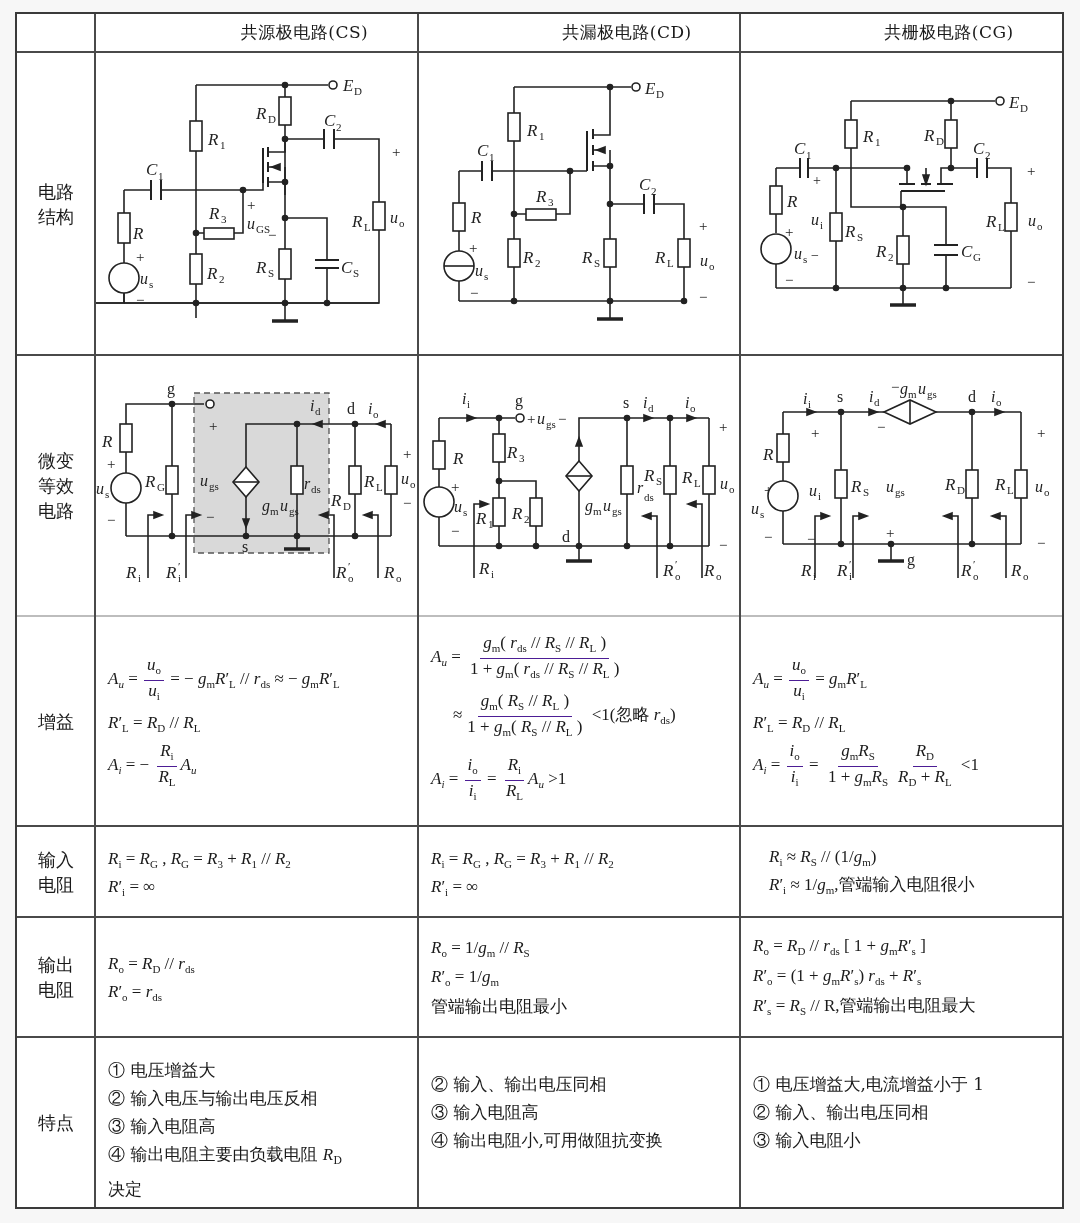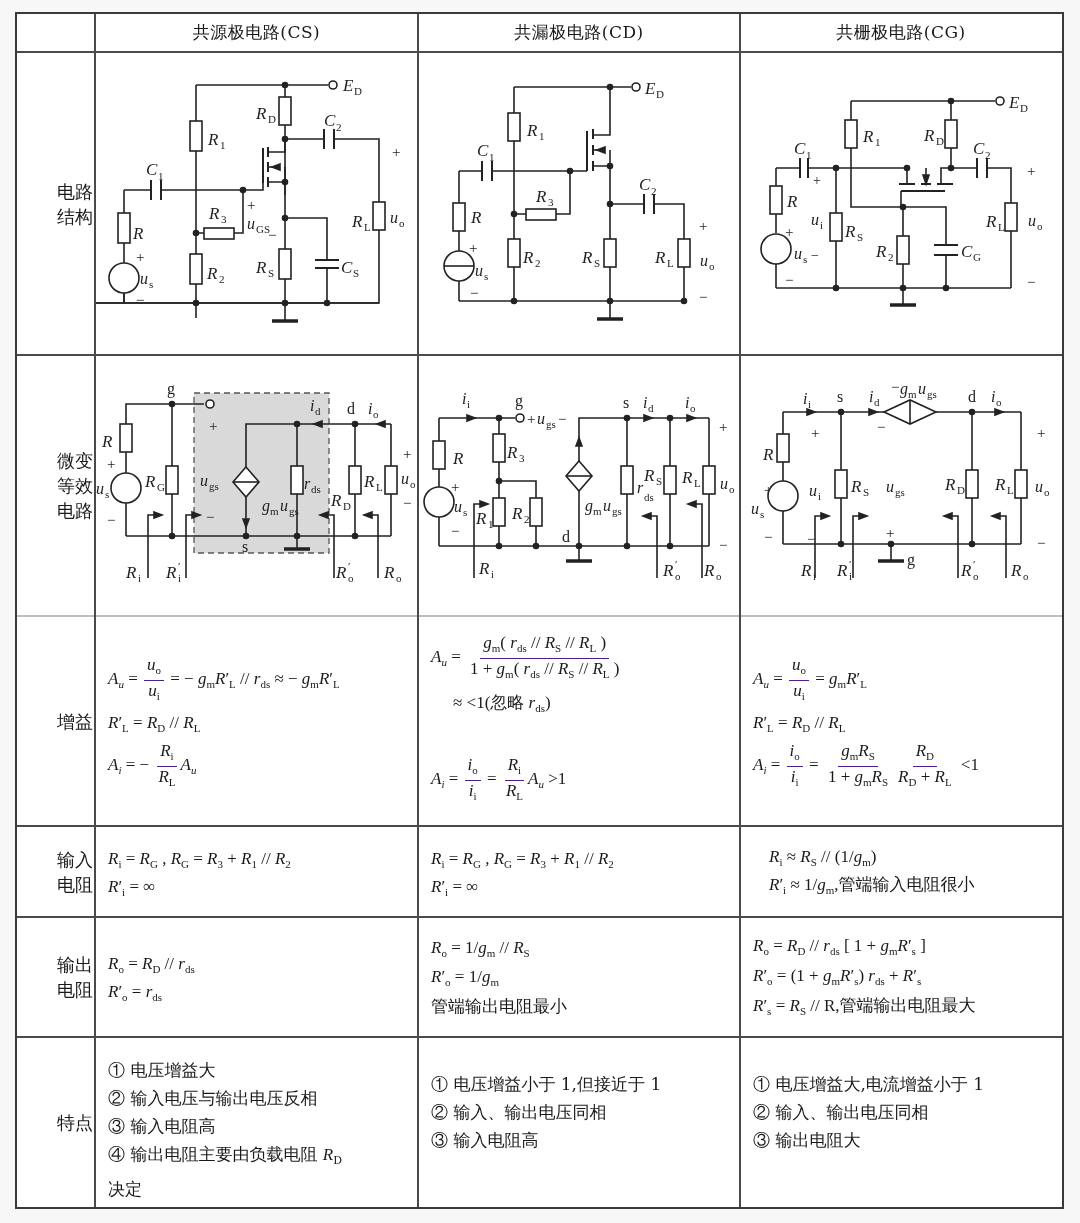--- a/index.html
+++ b/index.html
@@ -4,23 +4,23 @@
 <style>
   html, body { margin:0; padding:0; background:#f7f7f7; }
   body { width:1080px; height:1223px; position:relative; overflow:hidden;
          font-family:"DejaVu Serif","Liberation Serif",serif; color:#1a1a1a; }
   .sheet { position:absolute; left:15px; top:12px; width:1048px; height:1196px; background:#ffffff; }
   .hline { position:absolute; left:15px; width:1049px; height:2px; background:#4a4a4a; }
   .hline.light { background:#bdbdbd; height:2px; }
   .vline { position:absolute; top:12px; width:2px; height:1197px; background:#4a4a4a; }
   .outer { position:absolute; left:15px; top:12px; width:1045px; height:1193px; border:2px solid #3a3a3a; }
   .hdr { position:absolute; top:12px; height:40px; display:flex; align-items:center; justify-content:center;
-         font-size:17px; letter-spacing:0.5px; }
+         font-size:17px; letter-spacing:0.5px;padding-left:48px; }
   .rowlabel { position:absolute; left:17px; width:78px; display:flex; align-items:center; justify-content:center;
-              text-align:center; font-size:18px; line-height:25px;padding-left:19px; }
+              text-align:center; font-size:18px; line-height:25px; }
   .cell { position:absolute; }
   .cell svg { position:absolute; left:0; top:0; }
   .math { position:absolute; font-family:"Liberation Serif","DejaVu Serif",serif; font-size:17px; line-height:24px; white-space:nowrap; }
   .math i { font-style:italic; }
   .sub { font-size:11px; vertical-align:-4px; font-style:normal; }
   .frac { display:inline-flex; flex-direction:column; align-items:center; vertical-align:middle; margin:0 2px; }
   .frac .num { border-bottom:1px solid #4c1d95; padding:0 3px; line-height:20px; }
   .frac .den { padding:0 3px; line-height:20px; }
   .txtlines { position:absolute; font-size:17px; line-height:28px; }
   .txtlines div { white-space:nowrap; }
@@ -628,21 +628,24 @@
 </div>
 
 <div class="cell" style="left:419px;top:617px;width:320px;height:208px">
   <div class="math" style="left:12px;top:16px">
     <i>A</i><span class="sub"><i>u</i></span> = <span class="frac">
         <span class="num"><i>g</i><span class="sub">m</span>( <i>r</i><span class="sub">ds</span> // <i>R</i><span class="sub">S</span> // <i>R</i><span class="sub">L</span> )</span>
         <span class="den">1 + <i>g</i><span class="sub">m</span>( <i>r</i><span class="sub">ds</span> // <i>R</i><span class="sub">S</span> // <i>R</i><span class="sub">L</span> )</span>
       </span>
   </div>
   <div class="math" style="left:34px;top:74px">
-    ≈ &lt;1<span>(忽略 </span><i>r</i><span class="sub">ds</span><span>)</span>
+    ≈<span class="frac">
+        <span class="num"><i>g</i><span class="sub">m</span>( <i>R</i><span class="sub">S</span> // <i>R</i><span class="sub">L</span> )</span>
+        <span class="den">1 + <i>g</i><span class="sub">m</span>( <i>R</i><span class="sub">S</span> // <i>R</i><span class="sub">L</span> )</span>
+      </span> &lt;1<span>(忽略 </span><i>r</i><span class="sub">ds</span><span>)</span>
   </div>
   <div class="math" style="left:12px;top:138px">
     <i>A</i><span class="sub"><i>i</i></span> = <span class="frac">
         <span class="num"><i>i</i><span class="sub">o</span></span>
         <span class="den"><i>i</i><span class="sub">i</span></span>
       </span> = <span class="frac">
         <span class="num"><i>R</i><span class="sub">i</span></span>
         <span class="den"><i>R</i><span class="sub">L</span></span>
       </span><i>A</i><span class="sub"><i>u</i></span> &gt;1
   </div>
@@ -704,24 +707,24 @@
   <div class="txtlines" style="left:12px;top:18px">
     <div>① 电压增益大</div>
     <div>② 输入电压与输出电压反相</div>
     <div>③ 输入电阻高</div>
     <div><span>④ 输出电阻主要由负载电阻 </span><i style="font-family:'Liberation Serif',serif">R</i><span class="sub">D</span></div>
     <div>决定</div>
   </div>
 </div>
 <div class="cell" style="left:419px;top:1038px;width:320px;height:168px">
   <div class="txtlines" style="left:12px;top:32px">
-    <div>① 电压增益小于 1,但接近于 1</div>
     <div>② 输入、输出电压同相</div>
     <div>③ 输入电阻高</div>
+    <div>④ 输出电阻小,可用做阻抗变换</div>
   </div>
 </div>
 <div class="cell" style="left:741px;top:1038px;width:272px;height:168px">
   <div class="txtlines" style="left:12px;top:32px">
     <div>① 电压增益大,电流增益小于 1</div>
     <div>② 输入、输出电压同相</div>
-    <div>③ 输出电阻大</div>
+    <div>③ 输入电阻小</div>
   </div>
 </div>
 
 </body></html>

